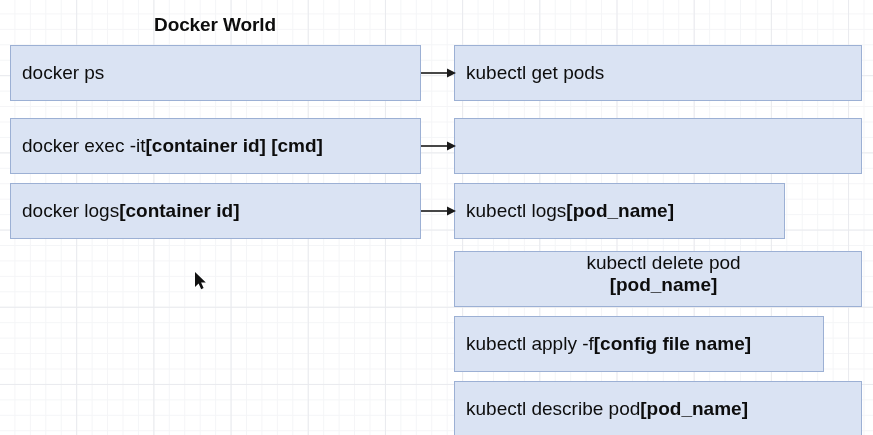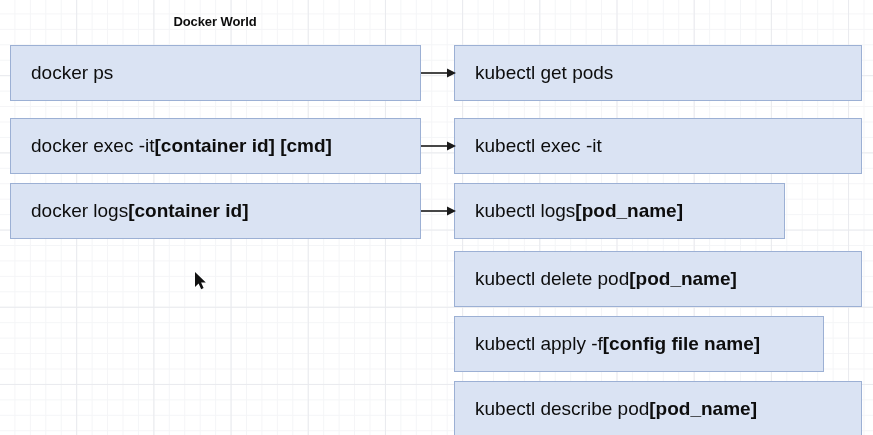--- a/index.html
+++ b/index.html
@@ -22,37 +22,37 @@
       77.2px 77.2px,
       77.2px 77.2px,
       15.44px 15.44px,
       15.44px 15.44px;
     background-position: -1px -2px, -1px -2px, -1px -2px, -1px -2px;
     font-family: "Liberation Sans", sans-serif;
   }
 
   .col-title {
     position: absolute;
-    font-size: 13px;
+    font-size: 19px;
     font-weight: bold;
     color: #0d0d0d;
     letter-spacing: -0.1px;
     text-align: center;
     white-space: nowrap;
     transform: translateX(-50%);
   }
 
   .cmd-box {
     position: absolute;
     box-sizing: border-box;
     background: #dae3f3;
     border: 1px solid #9cb0d4;
     display: flex;
     align-items: center;
-    padding-left: 20px;
+    padding-left: 11px;
     color: #0d0d0d;
     font-size: 19px;
     line-height: 1.15;
     white-space: nowrap;
     overflow: hidden;
   }
   .cmd-box .plain { font-weight: normal; }
   .cmd-box .bold  { font-weight: bold; }
 
   .arrow-svg {
@@ -83,27 +83,26 @@
   <div class="cmd-box" id="docker-box-1" style="left:10px; top:118px; width:411px; height:56px;">
     <span class="plain">docker exec -it </span>
       <span class="bold">[container id] [cmd]</span>
   </div>
 
   <div class="cmd-box" id="k8s-box-0" style="left:454px; top:45px; width:408px; height:56px;">
     <span class="plain">kubectl get pods</span>
       <span class="bold"></span>
   </div>
   <div class="cmd-box" id="k8s-box-1" style="left:454px; top:118px; width:408px; height:56px;">
-    <span class="plain">kubectl exec -it </span>
   </div>
   <div class="cmd-box" id="k8s-box-2" style="left:454px; top:183px; width:331px; height:56px;">
     <span class="plain">kubectl logs </span>
       <span class="bold">[pod_name]</span>
   </div>
-  <div class="cmd-box" id="k8s-box-3" style="left:454px; top:251px; width:408px; height:56px;">
+  <div class="cmd-box" id="k8s-box-3" style="left:454px; top:251px; width:408px; height:56px;flex-direction:column;">
     <span class="plain">kubectl delete pod </span>
       <span class="bold">[pod_name]</span>
   </div>
   <div class="cmd-box" id="k8s-box-4" style="left:454px; top:316px; width:370px; height:56px;">
     <span class="plain">kubectl apply -f </span>
       <span class="bold">[config file name]</span>
   </div>
   <div class="cmd-box" id="k8s-box-5" style="left:454px; top:381px; width:408px; height:56px;">
     <span class="plain">kubectl describe pod </span>
       <span class="bold">[pod_name]</span>

